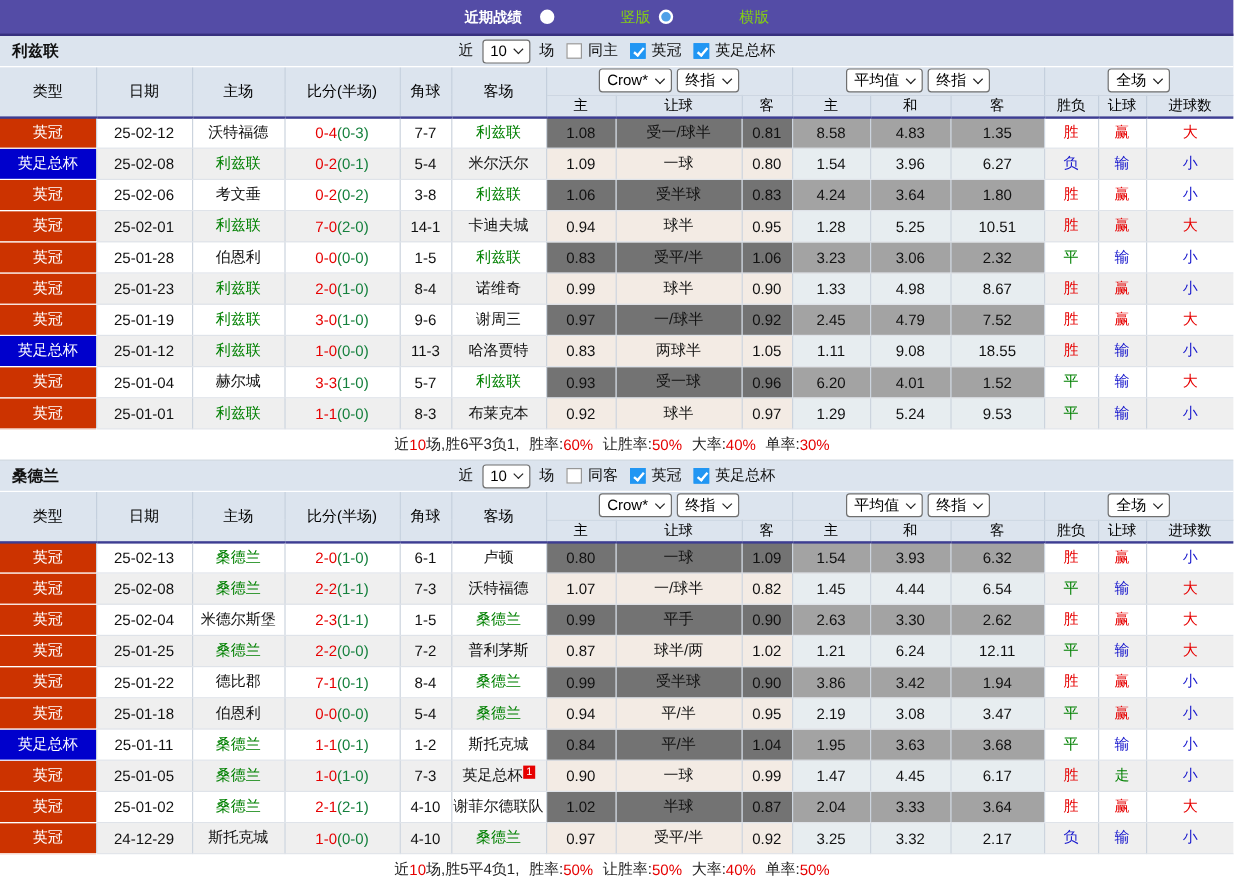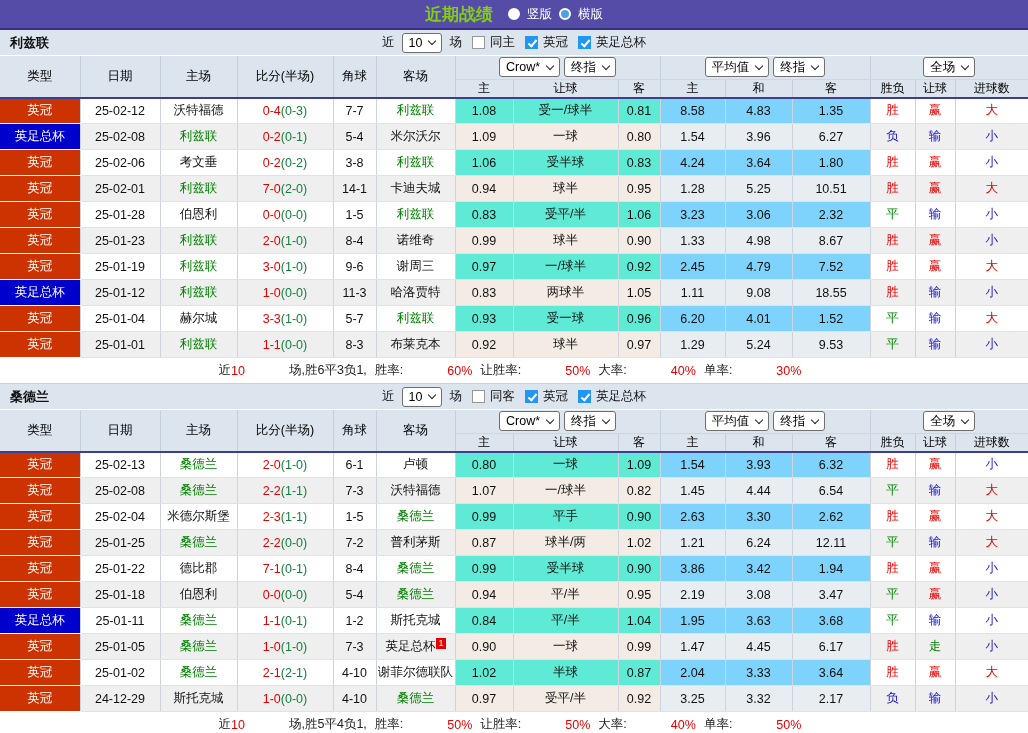--- a/index.html
+++ b/index.html
@@ -1,21 +1,21 @@
 <!DOCTYPE html>
 <html style="--topbar: #544ca6; --league: #cc3300; --cup: #0000cc; --hl: #008000; --red: #e60000; --green: #008000; --blue: #1414cc;"><head>
 <meta charset="utf-8">
 <style>
   * { box-sizing: border-box; }
   html,body { margin:0; padding:0; width:1028px; background:#fff;
     font-family:"Liberation Sans","DejaVu Sans",sans-serif; color:#111; }
   .topbar { height:30px; background:var(--topbar,#544ca6); border-bottom:2px solid #37307e;
     display:flex; align-items:center; justify-content:center; gap:7px; }
-  .topbar .title { color:#84cc16; font-weight:bold; font-size:17px; margin-right:8px; }
-  .rlbl { color:#ffffff; font-size:12.5px; }
+  .topbar .title { color:#ffffff; font-weight:bold; font-size:12px; margin-right:8px; }
+  .rlbl { color:#84cc16; font-size:12.5px;margin-left:48px; }
   .radio { width:12px; height:12px; border-radius:50%; background:#4fa0e8; border:2px solid #fff; display:inline-block; }
   .radio.checked { background:#fff; }
 
   .ctrl-row { height:26px; background:#dce4ee; border-bottom:1px solid #fff;
     display:flex; align-items:center; justify-content:center; position:relative; gap:4px; font-size:12.5px; }
   .ctrl-row .team { position:absolute; left:10px; font-weight:bold; font-size:13px; }
   .lbl { margin:0 1px; }
   .cb { width:13px; height:13px; background:#fff; border:1px solid #979797; display:inline-block; position:relative; margin-left:5px; }
   .cb.checked { background:#2196f3; border-color:#2196f3; }
   .cb.checked::after { content:""; position:absolute; left:4px; top:1px; width:3px; height:7px;
@@ -32,39 +32,39 @@
   tr.group-row th { height:23px; }
   tr.sub-row th { height:17px; font-size:12px; }
   th:last-child { border-right:none; }
   th .grpwrap { display:flex; align-items:flex-end; justify-content:center; }
   td { height:26px; text-align:center; font-size:12.5px; padding:0;
     border-right:1px solid #ccd4de; border-bottom:1px solid #dfe3e9; }
   td:last-child { border-right:none; }
   tbody tr:first-child td { border-top:2px solid #3d3d92; }
   tr.r-odd { background:#fff; }
   tr.r-even { background:#efefef; }
-  tr.r-odd td.col-o1 { background:#5eead4; }
-  tr.r-odd td.col-o2 { background:#7dd3fc; }
+  tr.r-odd td.col-o1 { background:#737373; }
+  tr.r-odd td.col-o2 { background:#a3a3a3; }
   tr.r-even td.col-o1 { background:#f3ebe4; }
   tr.r-even td.col-o2 { background:#e7edf0; }
   .type-cell { color:#fff; border-bottom-color:#fff; font-size:12.5px; }
   .league { background:var(--league,#cc3300); }
   .cup { background:var(--cup,#0000cc); }
   .hl { color:var(--hl,#008000); }
   .sc-ft { color:var(--red,#e60000); }
   .sc-ht { color:#15803d; }
   .c-red { color:var(--red,#e60000); }
   .c-green { color:var(--green,#008000); }
   .c-blue { color:var(--blue,#1414cc); }
   .sup-badge { background:var(--red,#e60000); color:#fff; font-size:9px; line-height:11px;
     padding:0 2px; vertical-align:top; display:inline-block; margin-left:1px; }
   .summary { height:26px; display:flex; align-items:center; justify-content:center;
     font-size:12.5px; background:#fff; border-bottom:1px solid #c9d1db; color:#222; }
   .summary .v { color:var(--red,#e60000); }
-  .summary .gap { margin-right:8px;padding-left:44px; }
+  .summary .gap { margin-right:8px; }
 </style>
 </head>
 <body>
 
 <div class="topbar">
   <span class="title">近期战绩</span>
   <span class="radio checked"></span>
   <span class="rlbl">竖版</span>
   <span class="radio"></span>
   <span class="rlbl">横版</span>

